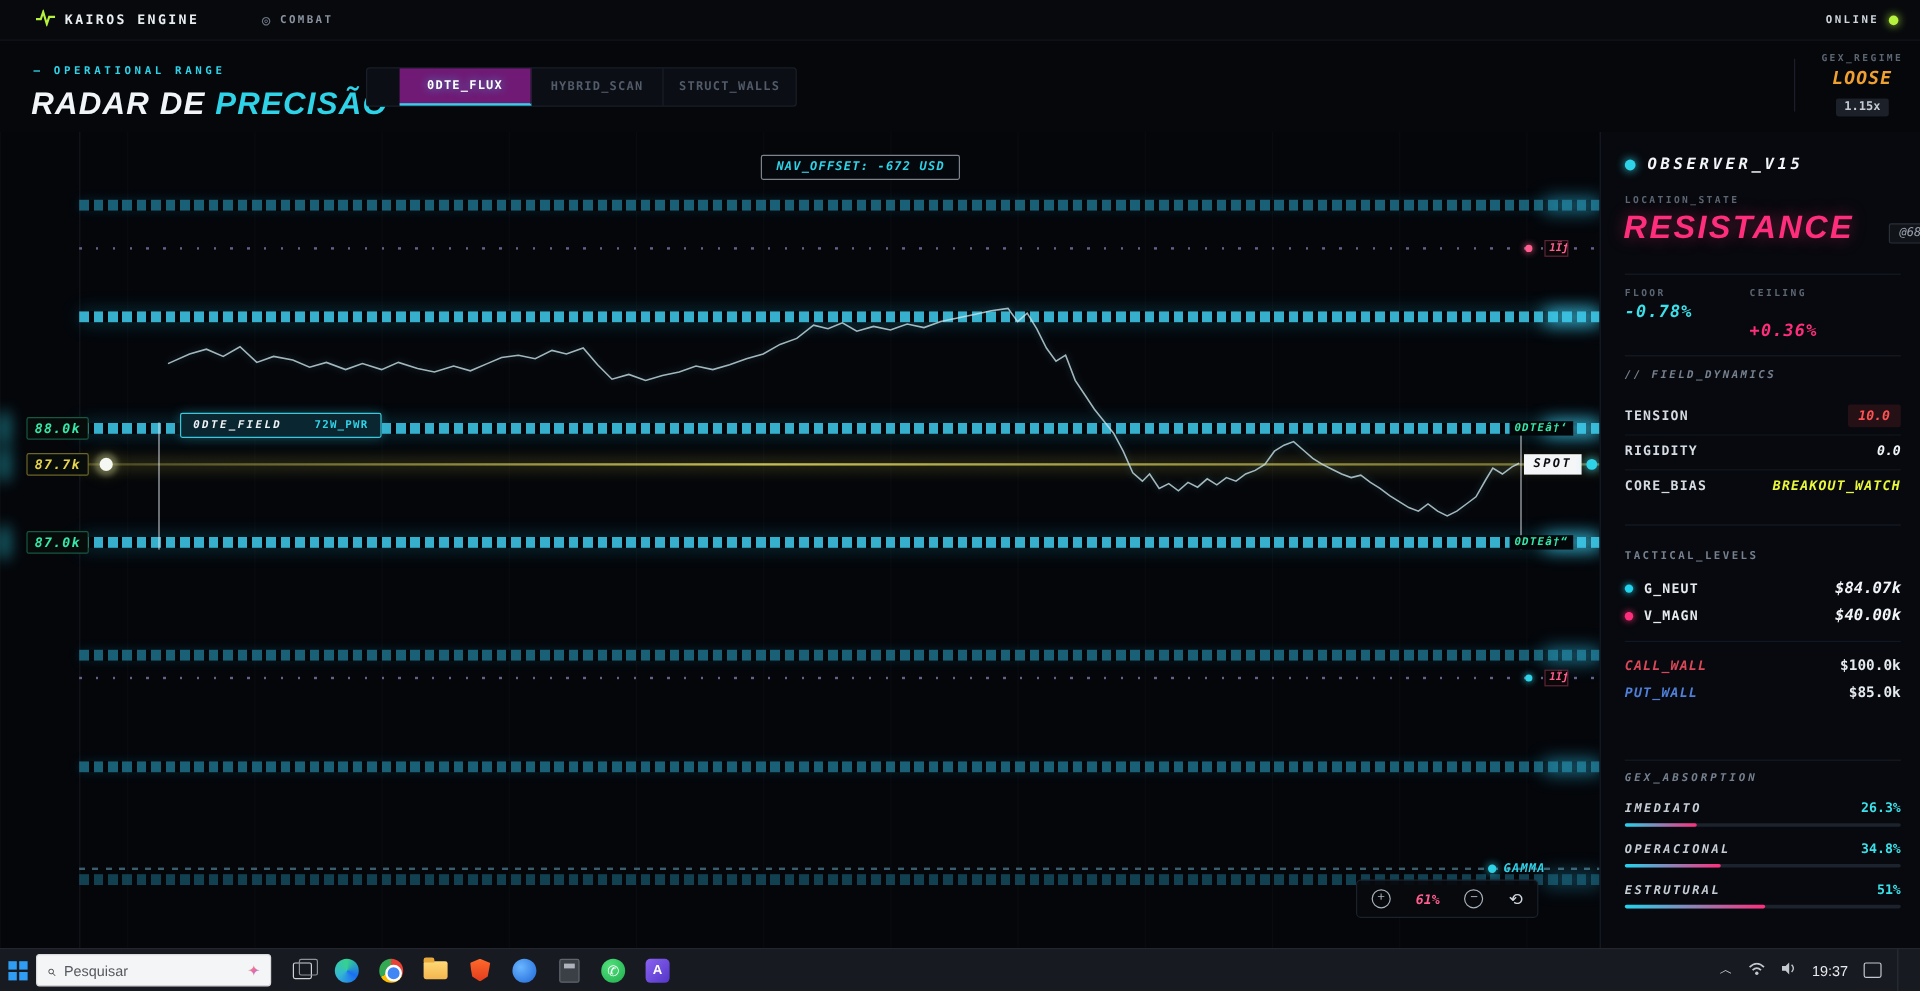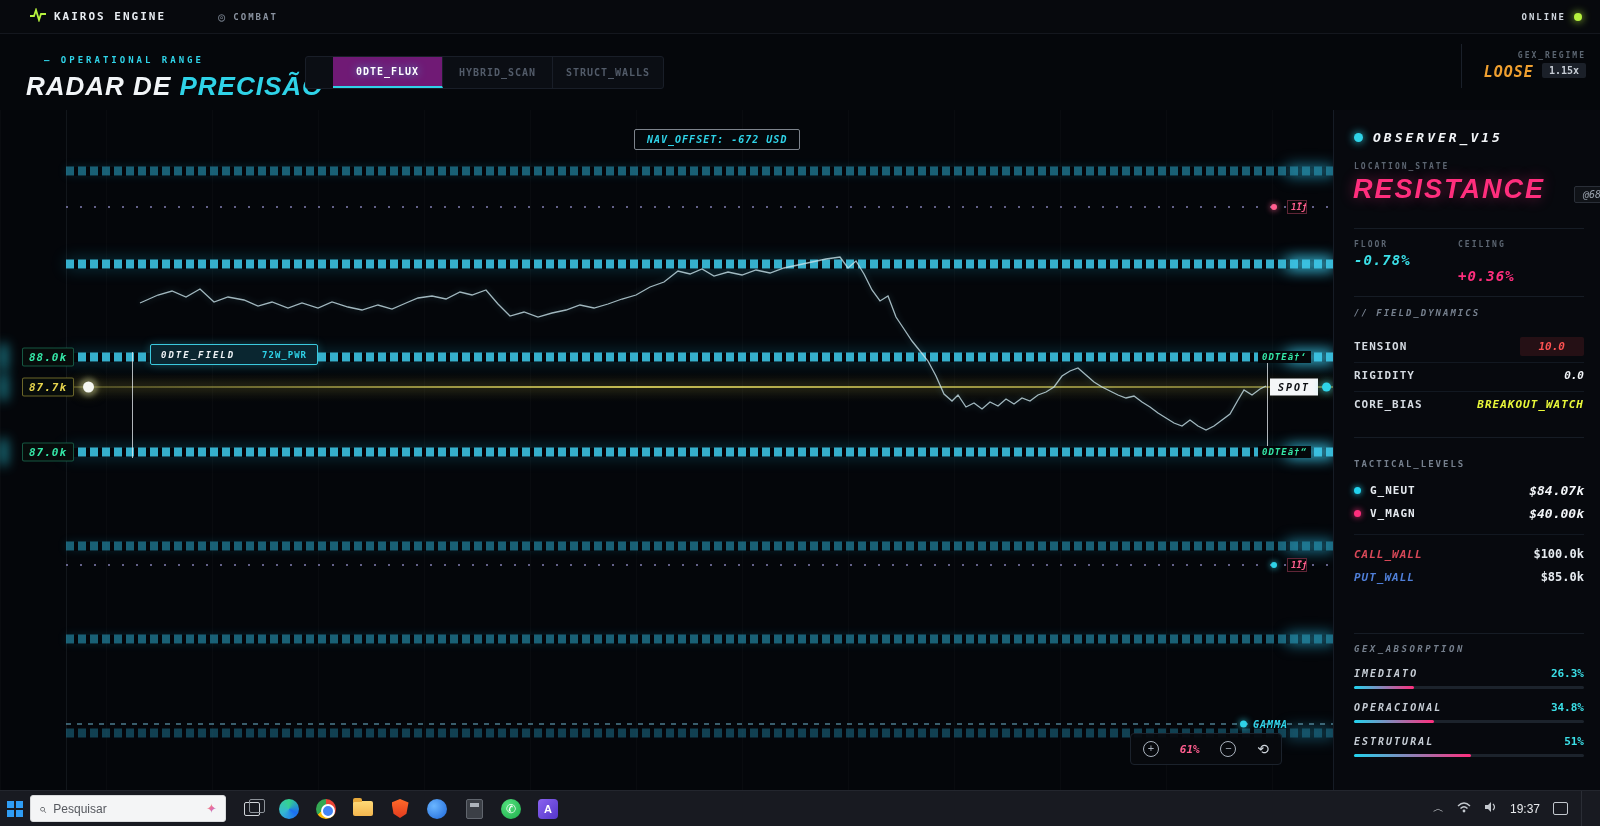--- a/index.html
+++ b/index.html
@@ -19,39 +19,39 @@
   .navitem.active{ color:#fff; background:#161a21; border:1px solid #e9ecef55; border-radius:4px; }
   .combat{ display:flex; align-items:center; gap:6px; margin-left:26px; color:#8a93a0;
            font-size:9px; font-weight:bold; letter-spacing:2px; }
   .combat .tgt{ color:#6b7480; font-size:12px; }
   .online{ margin-left:auto; display:flex; align-items:center; gap:8px; padding-right:18px;
            font-size:9px; font-weight:bold; letter-spacing:2px; color:#cfd6dd; }
   .online-dot{ width:8px; height:8px; border-radius:50%; background:#b6f13e; box-shadow:0 0 8px #b6f13e; }
 
   
   .header{ position:absolute; left:0; top:34px; width:1600px; height:76px; background:#05070b; }
-  .eyebrow{ position:absolute; left:44px; top:21px; font-size:9px; font-weight:bold; letter-spacing:3px; color:#2fd3e8; }
+  .eyebrow{ position:absolute; left:28px; top:21px; font-size:9px; font-weight:bold; letter-spacing:3px; color:#2fd3e8; }
   .pagetitle{ position:absolute; left:26px; top:37px; font-family:"Liberation Sans",sans-serif;
               font-size:26px; font-weight:bold; font-style:italic; letter-spacing:1px; color:#f2f5f8; }
   .pagetitle .accent{ color:#2fd3e8; }
   .tabs{ position:absolute; left:305px; top:22px; display:flex; height:33px; background:#0b0e14;
          border:1px solid #191e28; border-radius:3px; }
   .tab{ width:110px; display:flex; align-items:center; justify-content:center; font-size:10px;
         font-weight:bold; letter-spacing:1px; color:#525b69; cursor:pointer; border-right:1px solid #191e28; }
   .tab:last-child{ border-right:none; }
   .tab.active{ color:#fff; background:#701a75; border-bottom:2px solid #2fd3e8;
                text-shadow:0 0 8px rgba(60,220,245,.7);margin-left:27px; }
   .hdr-right{ position:absolute; right:14px; top:10px; display:flex; align-items:center; gap:22px; }
   .hdr-block{ text-align:right; }
   .hdr-label{ font-size:8px; font-weight:bold; letter-spacing:2px; color:#5c московское6672; color:#5c6672; margin-bottom:3px; }
   .loc-row{ display:flex; align-items:center; gap:10px; justify-content:flex-end; }
   .loc-ico{ width:18px; height:18px; }
   .loc-val{ font-size:25px; font-weight:bold; font-style:italic; color:#f4f7fa; letter-spacing:1px; }
   .hdr-div{ width:1px; height:44px; background:#1a202a; }
-  .regime-row{ display:flex; align-items:flex-start; gap:8px; justify-content:flex-end; }
+  .regime-row{ display:flex; align-items:center; gap:8px; justify-content:flex-end;flex-direction:column; }
   .regime-val{ font-size:15px; font-weight:bold; font-style:italic; color:#f0a030; letter-spacing:1px; }
   .regime-mult{ font-size:10px; font-weight:bold; color:#c6ccd4; background:#1b2029; padding:2px 7px; border-radius:2px; }
 
   
   .chart{ position:absolute; left:0; top:110px; width:1333px; height:680px; background:#04060a;
           background-image:linear-gradient(90deg, rgba(255,255,255,.018) 1px, transparent 1px);
           background-size:106px 100%; }
   .axisline{ position:absolute; left:66px; top:0; bottom:0; width:1px; background:rgba(150,170,190,.10); }
   .band{ position:absolute; left:66px; width:1267px; height:9px; transform:translateY(-50%);
          background-image:repeating-linear-gradient(90deg, var(--c) 0px, var(--c) 8px, transparent 8px, transparent 12px); }
@@ -136,21 +136,21 @@
   .p-badge{ position:absolute; right:-10px; top:76px; border:1px solid #2a2f38; background:#101318;
             color:#9aa2ad; font-size:10px; font-style:italic; padding:2px 8px; border-radius:2px; }
   .p-hr{ position:absolute; left:20px; right:16px; height:1px; background:#161c25; }
   .p-col-label{ position:absolute; font-size:8px; font-weight:bold; letter-spacing:2px; color:#5c6672; }
   .p-col-val{ position:absolute; font-size:14px; font-weight:bold; font-style:italic; letter-spacing:1px; }
   .p-sechead{ position:absolute; left:20px; font-size:9px; font-weight:bold; letter-spacing:2px; color:#76808e; }
   .p-sechead.italic{ font-style:italic; }
   .fd-row{ position:absolute; left:20px; right:16px; display:flex; align-items:center; justify-content:space-between; }
   .fd-label{ font-size:11px; font-weight:bold; letter-spacing:1px; color:#d5dbe2; }
   .fd-val{ font-size:11px; font-weight:bold; font-style:italic; color:#f2f5f8; }
-  .fd-val.red{ color:#ff5252; background:rgba(255,70,70,.12); padding:3px 19px; border-radius:2px; }
+  .fd-val.red{ color:#ff5252; background:rgba(255,70,70,.12); padding:3px 9px; border-radius:2px; }
   .fd-val.yellow{ color:#e9f83a; letter-spacing:1px; }
   .tl-row{ position:absolute; left:20px; right:16px; display:flex; align-items:center; gap:9px; }
   .tl-dot{ width:7px; height:7px; border-radius:50%; }
   .tl-label{ font-size:11px; font-weight:bold; letter-spacing:1px; color:#e6ebf0; }
   .tl-val{ margin-left:auto; font-size:13px; font-weight:bold; font-style:italic; color:#f2f5f8; }
   .wall-label{ font-size:11px; font-weight:bold; font-style:italic; letter-spacing:1px; }
   .wall-val{ margin-left:auto; font-size:12px; font-weight:bold; color:#e6ebf0; }
   .abs-row{ position:absolute; left:20px; right:16px; }
   .abs-top{ display:flex; justify-content:space-between; align-items:baseline; margin-bottom:6px; }
   .abs-label{ font-size:10px; font-weight:bold; font-style:italic; letter-spacing:2px; color:#c6cdd5; }

